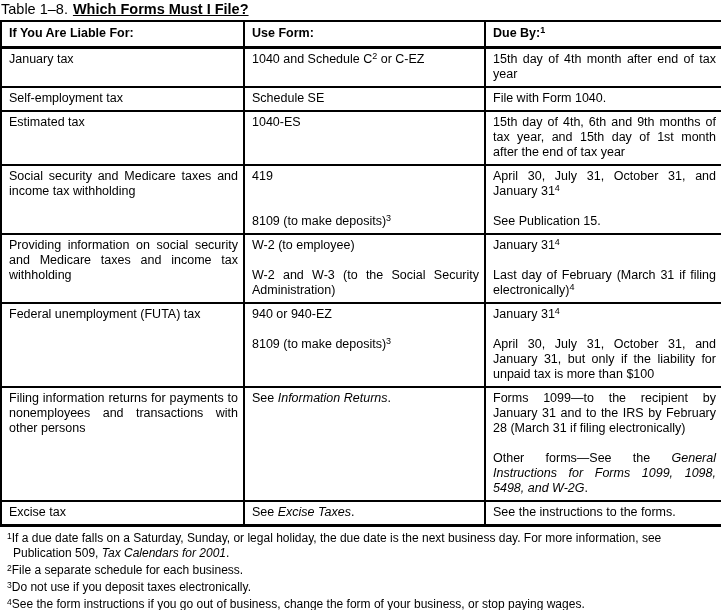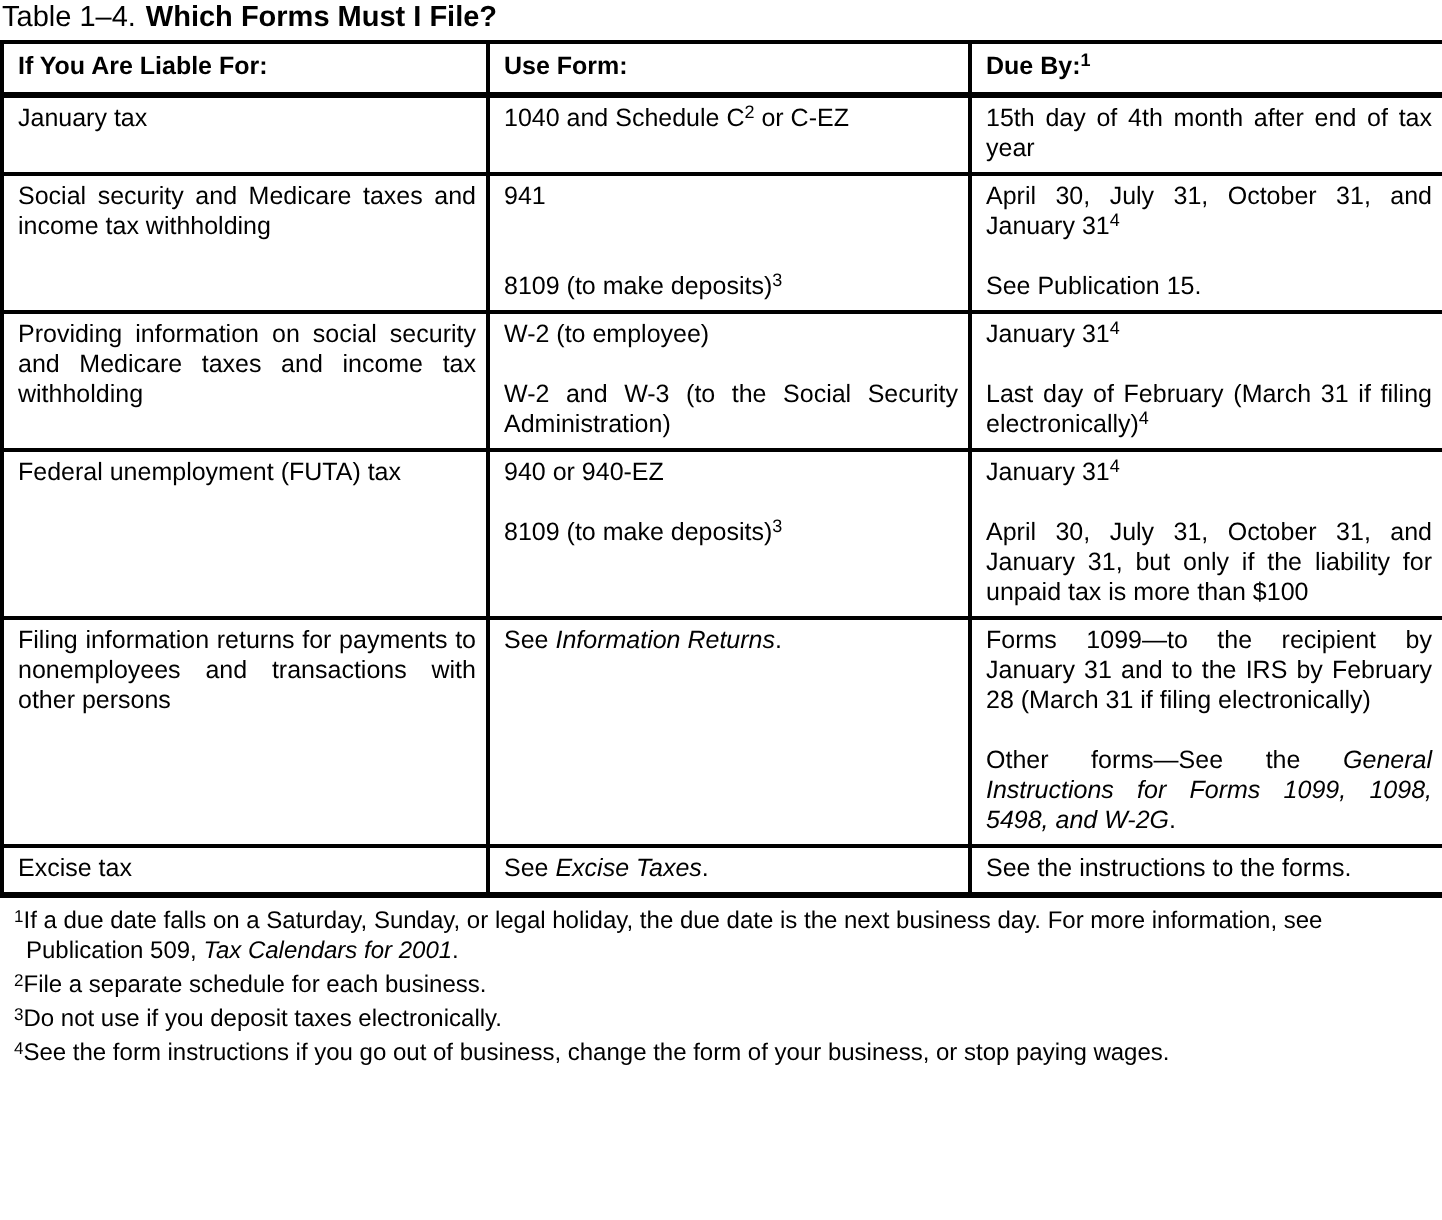--- a/index.html
+++ b/index.html
@@ -13,21 +13,21 @@
   }
   .page { width: 721px; }
 
   .table-title {
     font-size: 14.5px;
     line-height: 17px;
     padding: 1px 0 2px 1px;
     white-space: nowrap;
   }
   .table-title .prefix { font-weight: normal; margin-right: 5px; }
-  .table-title .main { font-weight: bold; }
+  .table-title .main { font-weight: bold; text-decoration: underline; }
 
   table.forms {
     border-collapse: collapse;
     table-layout: fixed;
     width: 721px;
     border: 2px solid #000;
     border-bottom-width: 3px;
   }
   col.c1 { width: 243px; }
   col.c2 { width: 241px; }
@@ -73,21 +73,21 @@
     font-size: 8.5px;
     vertical-align: 3px;
     line-height: 0;
   }
 </style>
 </head>
 <body>
 
 <div class="page">
   <div class="table-title">
-    <span class="prefix">Table 1–4.</span><span class="main">Which Forms Must I File?</span>
+    <span class="prefix">Table 1–8.</span><span class="main">Which Forms Must I File?</span>
   </div>
 
   <table class="forms">
     <colgroup>
       <col class="c1">
       <col class="c2">
       <col class="c3">
     </colgroup>
     <thead>
       <tr id="header-row">
@@ -103,24 +103,46 @@
           </td>
           <td>
             <div class="para"><span>1040 and Schedule C</span><span class="sup">2</span><span> or C-EZ</span></div>
           </td>
           <td>
             <div class="para"><span>15th day of 4th month after end of tax year</span></div>
           </td>
         </tr>
         <tr>
           <td>
+            <div class="para"><span>Self-employment tax</span></div>
+          </td>
+          <td>
+            <div class="para"><span>Schedule SE</span></div>
+          </td>
+          <td>
+            <div class="para"><span>File with Form 1040.</span></div>
+          </td>
+        </tr>
+        <tr>
+          <td>
+            <div class="para"><span>Estimated tax</span></div>
+          </td>
+          <td>
+            <div class="para"><span>1040-ES</span></div>
+          </td>
+          <td>
+            <div class="para"><span>15th day of 4th, 6th and 9th months of tax year, and 15th day of 1st month after the end of tax year</span></div>
+          </td>
+        </tr>
+        <tr>
+          <td>
             <div class="para"><span>Social security and Medicare taxes and income tax withholding</span></div>
           </td>
           <td>
-            <div class="para"><span>941</span></div>
+            <div class="para"><span>419</span></div>
             <div class="para gap2"><span>8109 (to make deposits)</span><span class="sup">3</span></div>
           </td>
           <td>
             <div class="para"><span>April 30, July 31, October 31, and January 31</span><span class="sup">4</span></div>
             <div class="para"><span>See Publication 15.</span></div>
           </td>
         </tr>
         <tr>
           <td>
             <div class="para"><span>Providing information on social security and Medicare taxes and income tax withholding</span></div>

